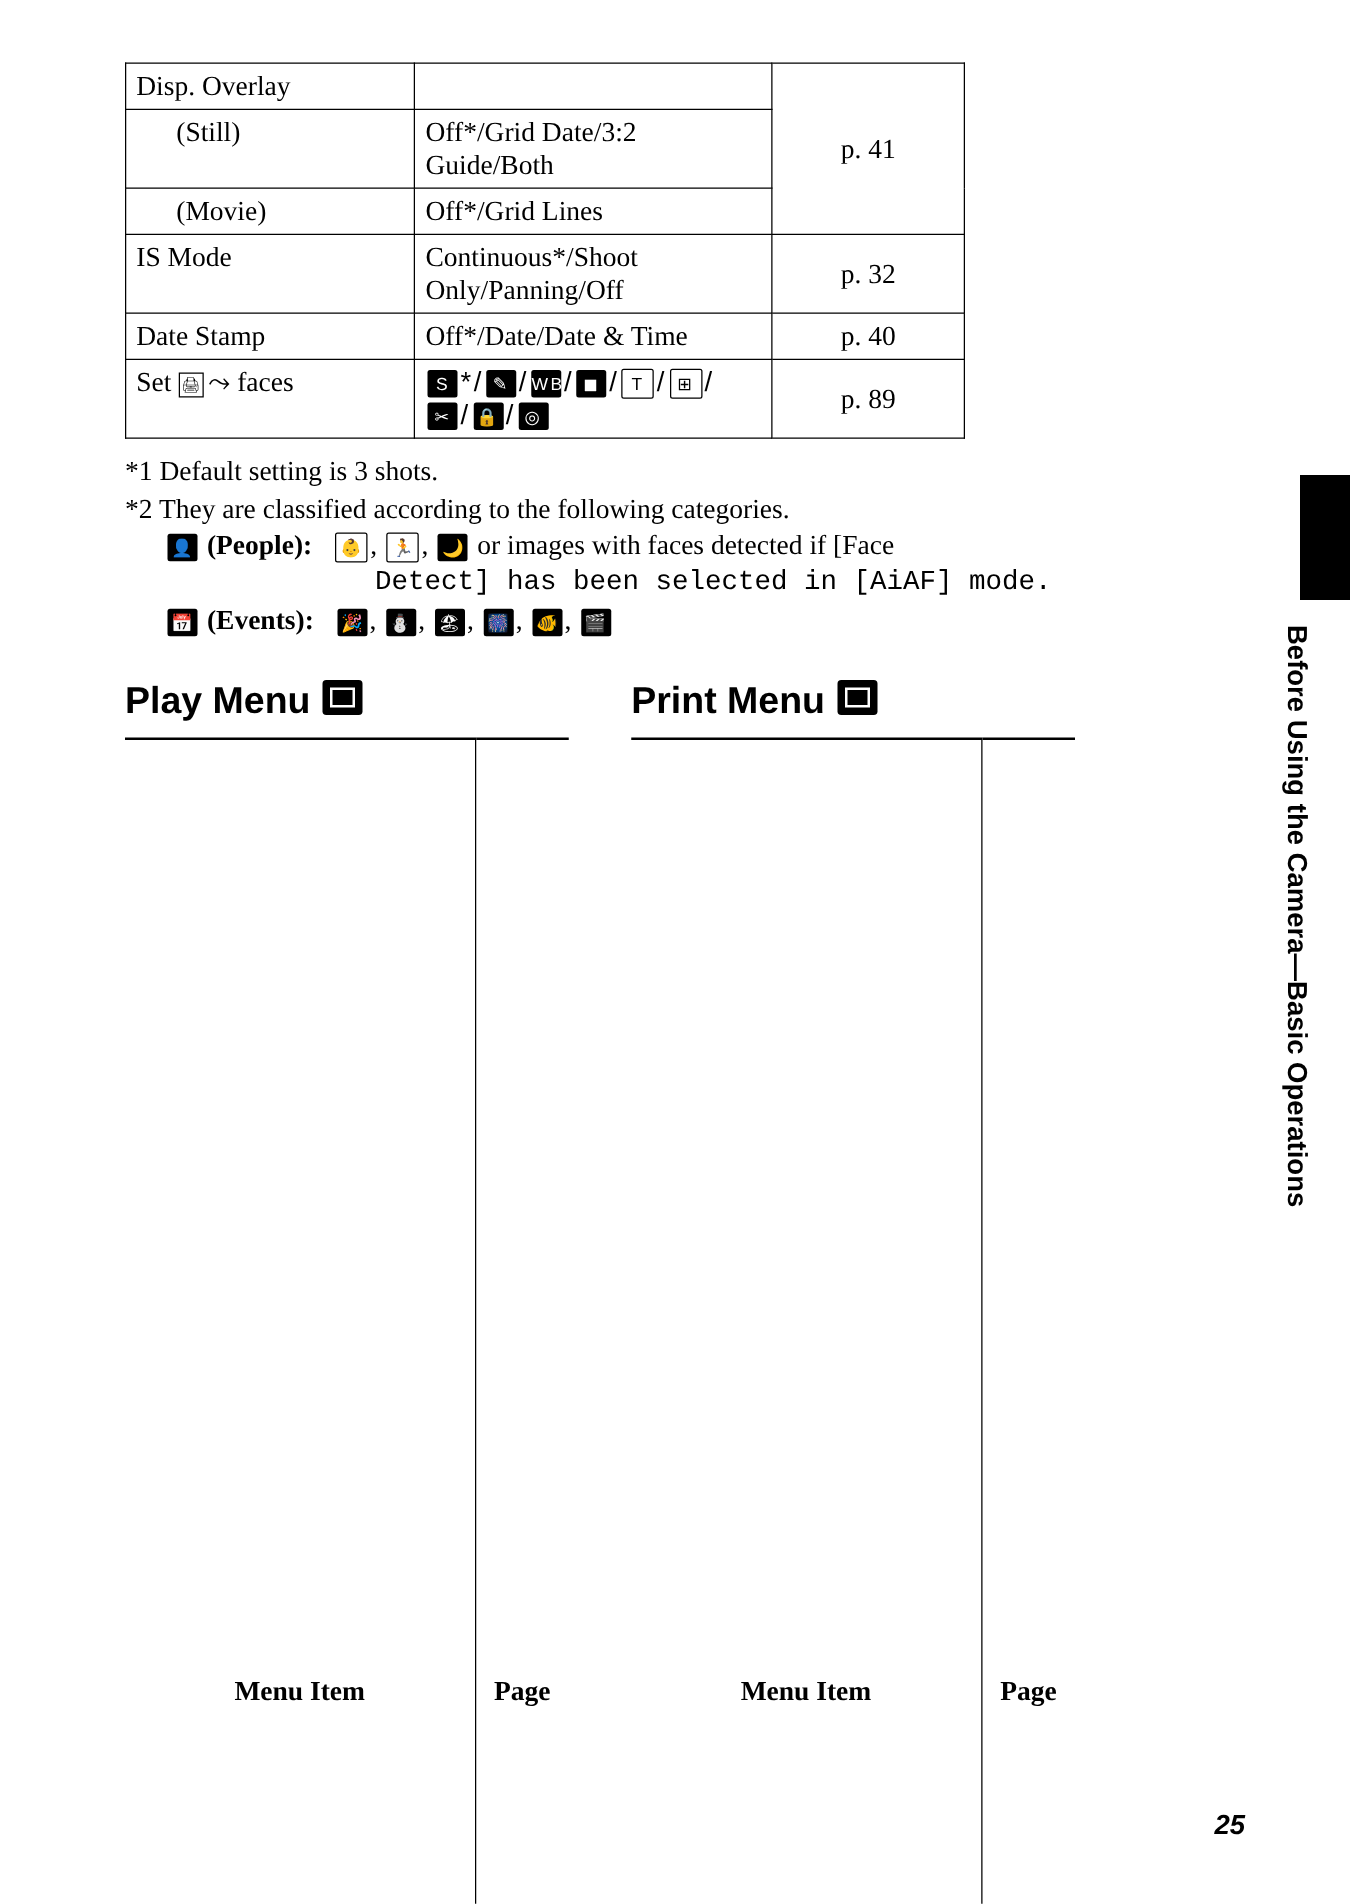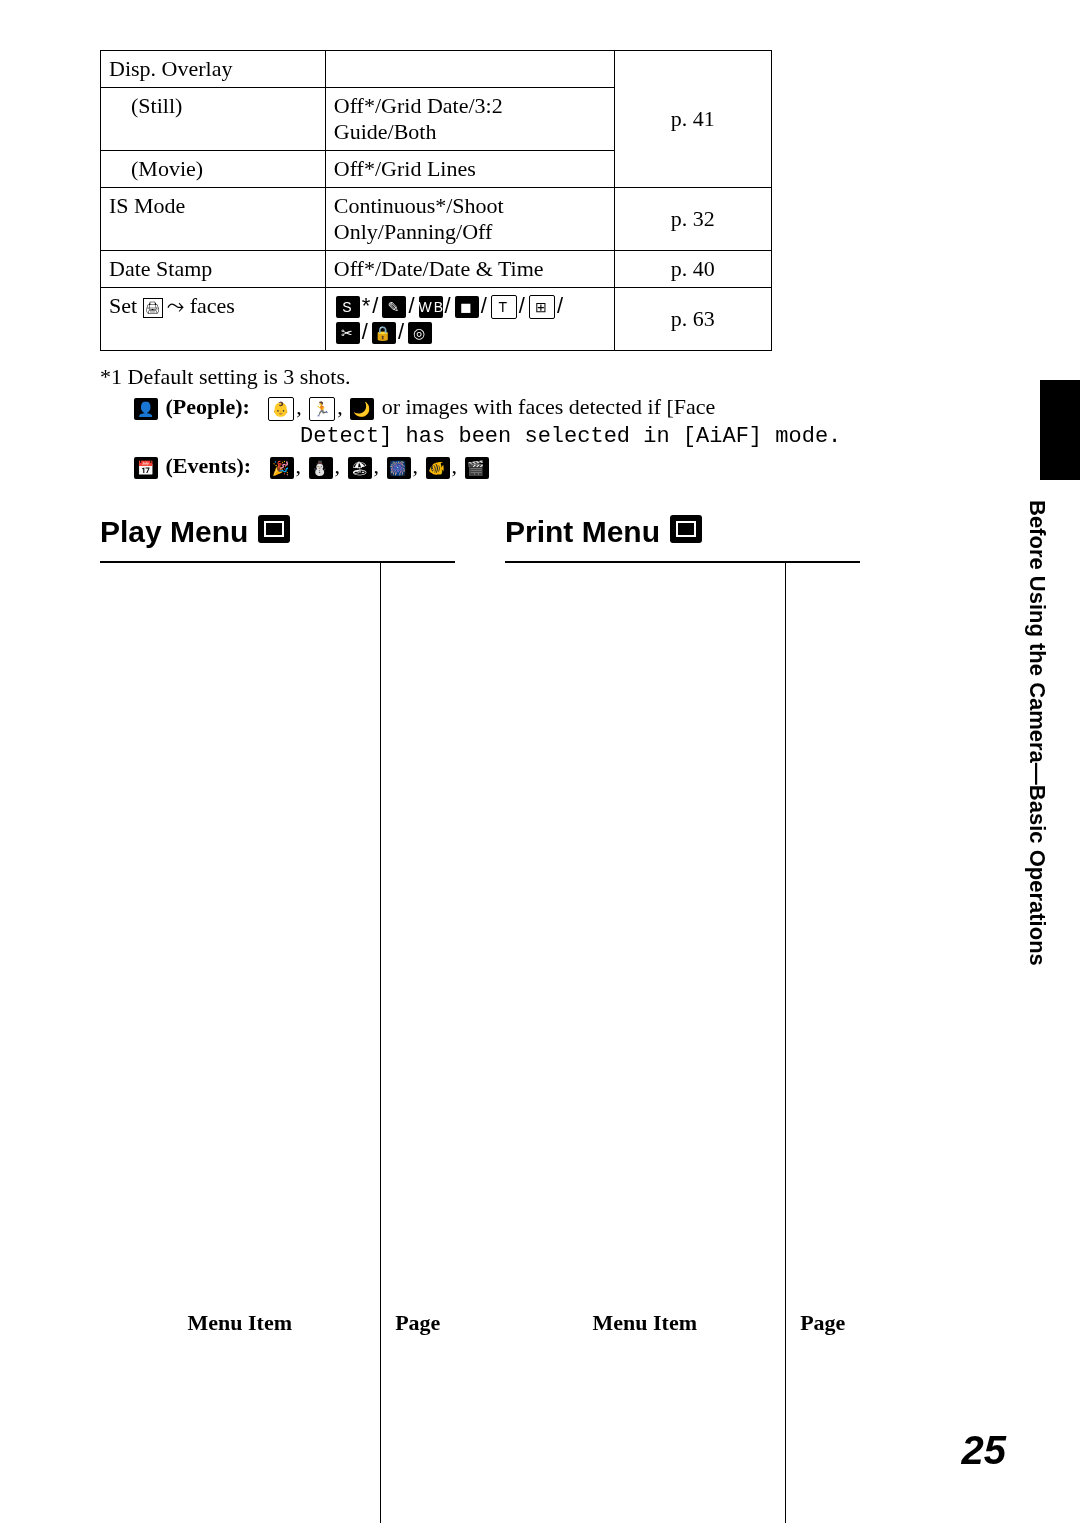--- a/index.html
+++ b/index.html
@@ -1,24 +1,24 @@
 <!DOCTYPE html>
 <html><head>
 <meta charset="utf-8">
 <style>
   html,body{margin:0;padding:0;background:#fff;color:#000;font-family:"Times New Roman",serif;}
   .page{width:1080px;height:1523px;position:relative;box-sizing:border-box;padding:50px 60px 50px 100px;}
   .black-tab{position:absolute;right:0;top:380px;width:40px;height:100px;background:#000;}
   .side-label{position:absolute;right:30px;top:500px;width:32px;writing-mode:vertical-rl;text-orientation:mixed;font-weight:bold;font-size:22px;font-family:Arial,Helvetica,sans-serif;}
-  .page-num{position:absolute;right:74px;bottom:50px;font-family:Arial,Helvetica,sans-serif;font-weight:bold;font-style:italic;font-size:40px;}
+  .page-num{position:absolute;right:84px;bottom:50px;font-family:Arial,Helvetica,sans-serif;font-weight:bold;font-style:italic;font-size:22px;}
   
   table.top{border-collapse:collapse;width:672px;}
   table.top td{border:1px solid #000;padding:5px 8px;font-size:22px;vertical-align:top;}
   table.top td.c1{width:195px;}
-  table.top td.c1-indent{padding-left:30px;}
+  table.top td.c1-indent{padding-left:40px;}
   table.top td.c2{width:280px;}
   table.top td.c3{width:150px;text-align:center;vertical-align:middle;}
   .icon-seq{font-family:Arial,sans-serif;letter-spacing:2px;}
   
   .notes{margin-top:12px;font-size:22px;line-height:1.25;max-width:760px;}
   .notes .line{margin:2px 0;}
   .ic{display:inline-block;width:24px;height:22px;background:#000;color:#fff;vertical-align:middle;font-family:Arial,sans-serif;font-size:14px;text-align:center;line-height:22px;margin:0 2px;border-radius:2px;}
   .ic-light{display:inline-block;width:24px;height:22px;border:1px solid #000;background:#fff;color:#000;vertical-align:middle;font-family:Arial,sans-serif;font-size:14px;text-align:center;line-height:22px;margin:0 2px;border-radius:2px;}
   .bold{font-weight:bold;}
   
@@ -70,27 +70,28 @@
       <td class="c3">p. 40</td>
     </tr>
     <tr>
       <td class="c1">
         <span>Set </span><span class="print-inline">🖨</span>⤳<span> faces</span>
       </td>
       <td class="c2 icon-seq">
         <span class="ic">S</span>*/<span class="ic">✎</span>/<span class="ic">WB</span>/<span class="ic">◼</span>/<span class="ic-light">T</span>/<span class="ic-light">⊞</span>/<br>
         <span class="ic">✂</span>/<span class="ic">🔒</span>/<span class="ic">◎</span>
       </td>
-      <td class="c3">p. 63</td>
+      <td class="c3">p. 89</td>
     </tr>
   </tbody>
     </table>
 
   <div class="notes">
     <div class="line">*1 Default setting is 3 shots.</div>
+    <div class="line">*2 They are classified according to the following categories.</div>
     <div class="line" style="padding-left:32px;">
       <span class="ic">👤</span>
       <span class="bold">(People):</span>&nbsp;&nbsp;
       <span class="ic-light">👶</span>,
       <span class="ic-light">🏃</span>,
       <span class="ic">🌙</span>
       <span> or images with faces detected if [Face</span>
     </div>
     <div class="line" style="padding-left:200px;font-family:Liberation Mono, monospace;">Detect] has been selected in [AiAF] mode.</div>
     <div class="line" style="padding-left:32px;">

